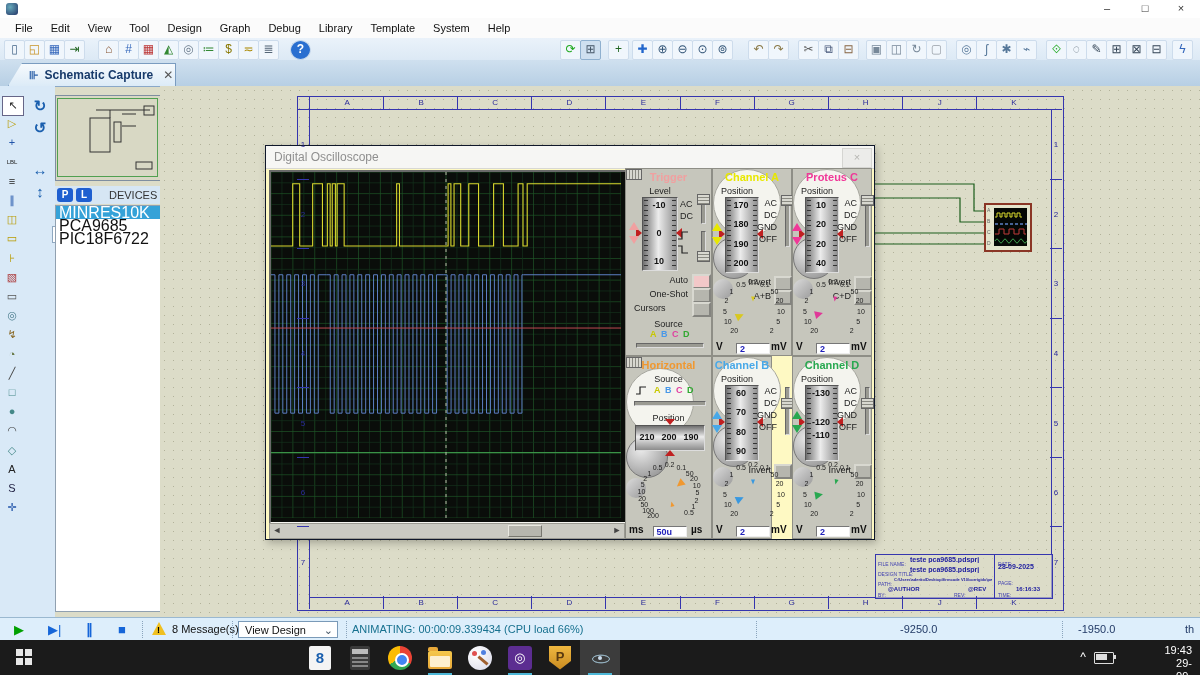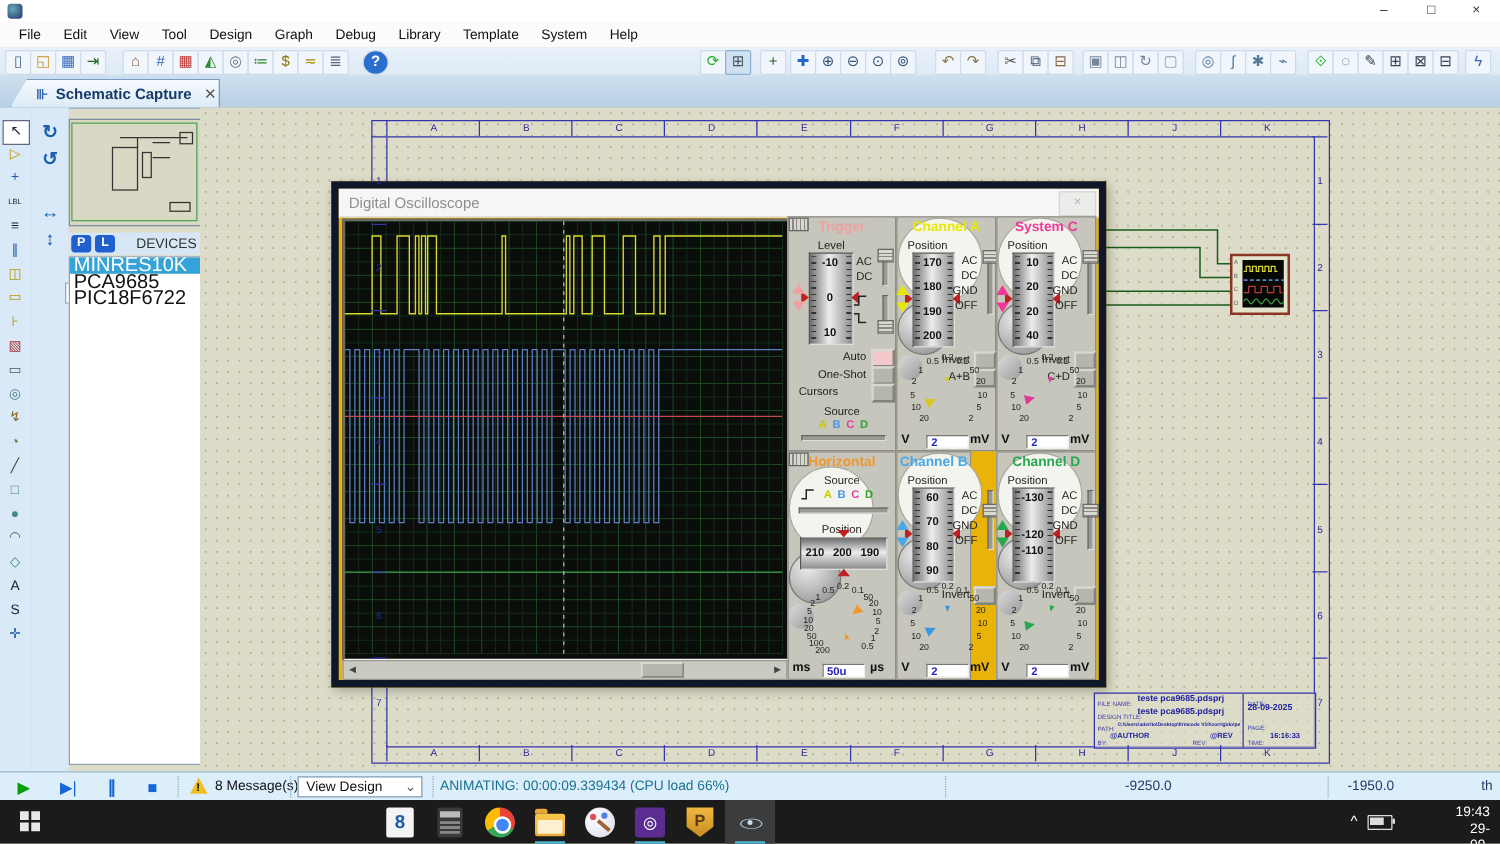--- a/index.html
+++ b/index.html
@@ -41,21 +41,21 @@
   #canvas{left:160px;top:86px;width:1040px;height:531px;background-color:#dcdcc8;
           background-image:radial-gradient(#b2b29a 0.8px,transparent 0.9px);background-size:9px 9px}
   .sheetline{border:1px solid #3535ae}
   .refcell{position:absolute;border-left:1px solid #3535ae;color:#2a2a9a;font-size:8px;text-align:center;line-height:13px;overflow:hidden}
   .refrow{position:absolute;border-top:1px solid #3535ae;color:#2a2a9a;font-size:8px;display:flex;align-items:center;justify-content:center}
   
   #titleblock{left:875px;top:554px;width:176px;height:43px;border:1px solid #3535ae;background:rgba(220,220,200,.6);color:#2020a0}
   .tbl{font-size:5px;color:#4040b0}
   .tbv{font-size:7px;font-weight:bold;white-space:nowrap;overflow:hidden}
   
-  #scope{left:265px;top:145px;width:608px;height:393px;background:#eab308;border:6px solid #0f172a;box-shadow:2px 3px 8px rgba(0,0,0,.25)}
+  #scope{left:265px;top:145px;width:608px;height:393px;background:#fef9c3;border:1px solid #0f172a;box-shadow:2px 3px 8px rgba(0,0,0,.25)}
   #scopetitle{left:0;top:0;width:100%;height:22px;background:#f6f6f4;border-bottom:1px solid #d8d8d4}
   #scopetitle .t{position:absolute;left:8px;top:4px;color:#8f8f8f;font-size:12px}
   #scopeclose{left:576px;top:2px;width:28px;height:18px;background:#ececea;border:1px solid #d5d5d2;color:#b5b5b2;text-align:center;line-height:17px}
   #bezel{left:3px;top:24px;width:354px;height:350px;border:2px solid;border-color:#6a6a6a #f5f5f0 #f5f5f0 #6a6a6a;background:#0a0d0a}
   #hscroll{left:3px;top:377px;width:354px;height:14px;background:#cacac2;border:1px solid #9a9a92}
   .sarr{position:absolute;top:0;width:14px;height:12px;text-align:center;line-height:12px;font-size:9px;color:#444}
   #sthumb{position:absolute;top:1px;height:10px;background:#b6b6ae;border:1px solid;border-color:#e8e8e0 #77776f #77776f #e8e8e0}
   .panel{position:absolute;background:#c6c6bc;border:1px solid #8e8e86;box-sizing:border-box}
   .ptitle{position:absolute;left:0;top:2px;width:100%;text-align:center;font-weight:bold;font-size:11px}
   .lbl{position:absolute;font-size:9px;color:#222}
@@ -424,21 +424,21 @@
         <div class="klabel" style="left: 49.7357px; top: 157.808px;">2</div>
         <div style="left: 20px; top: 121px; width: 40px; height: 40px; border-radius: 50%; background: radial-gradient(circle at 35% 30%, rgb(236, 236, 236), rgb(180, 180, 180) 55%, rgb(134, 134, 134)); border: 1px solid rgb(119, 119, 119);"></div>
         <div style="left: 30px; top: 131px; width: 20px; height: 20px; border-radius: 50%; background: linear-gradient(135deg, rgb(220, 220, 220), rgb(154, 154, 154));"></div>
         <div class="tri" style="left: 27.3117px; top: 146.917px; border-top: 4.4px solid transparent; border-bottom: 4.4px solid transparent; border-right: 8px solid rgb(216, 200, 32); transform: translate(-50%, -50%) rotate(-205deg);"></div>
         <div class="tri" style="left: 40px; top: 130px; border-top: 2.75px solid transparent; border-bottom: 2.75px solid transparent; border-right: 5px solid rgb(216, 200, 32); transform: translate(-50%, -50%) rotate(-90deg);"></div>
         <div class="kunit" style="left: 3px; top: 172px;">V</div>
         <div class="kunit" style="left: 58px; top: 172px;">mV</div>
         <div class="vbox" style="left: 23px; top: 174px; width: 34px; height: 11px;">2</div>
       </div>
       <div class="panel" style="left: 526px; top: 22px; width: 80px; height: 188px;">
-        <div class="ptitle" style="color: rgb(240, 56, 152);">System C</div>
+        <div class="ptitle" style="color: rgb(240, 56, 152);">Proteus C</div>
         <div class="lbl" style="left: 8px; top: 17px;">Position</div>
         <div class="vdial" style="left: 12px; top: 28px; width: 32px; height: 74px;"></div>
         <div class="dval" style="left: 12px; top: 31px; width: 32px;">10</div>
         <div class="dval" style="left: 12px; top: 50.3333px; width: 32px;">20</div>
         <div class="dval" style="left: 12px; top: 69.6667px; width: 32px;">20</div>
         <div class="dval" style="left: 12px; top: 89px; width: 32px;">40</div>
         <div class="tri" style="left: 6px; top: 60px; border-top: 5px solid transparent; border-bottom: 5px solid transparent; border-left: 6px solid rgb(192, 32, 32);"></div>
         <div class="tri" style="left: 44px; top: 60px; border-top: 5px solid transparent; border-bottom: 5px solid transparent; border-right: 6px solid rgb(192, 32, 32);"></div>
         <div class="tri" style="left: -1px; top: 54px; border-left: 5px solid transparent; border-right: 5px solid transparent; border-bottom: 8px solid rgb(240, 56, 152);"></div>
         <div class="tri" style="left: -1px; top: 68px; border-left: 5px solid transparent; border-right: 5px solid transparent; border-top: 8px solid rgb(240, 56, 152);"></div>

